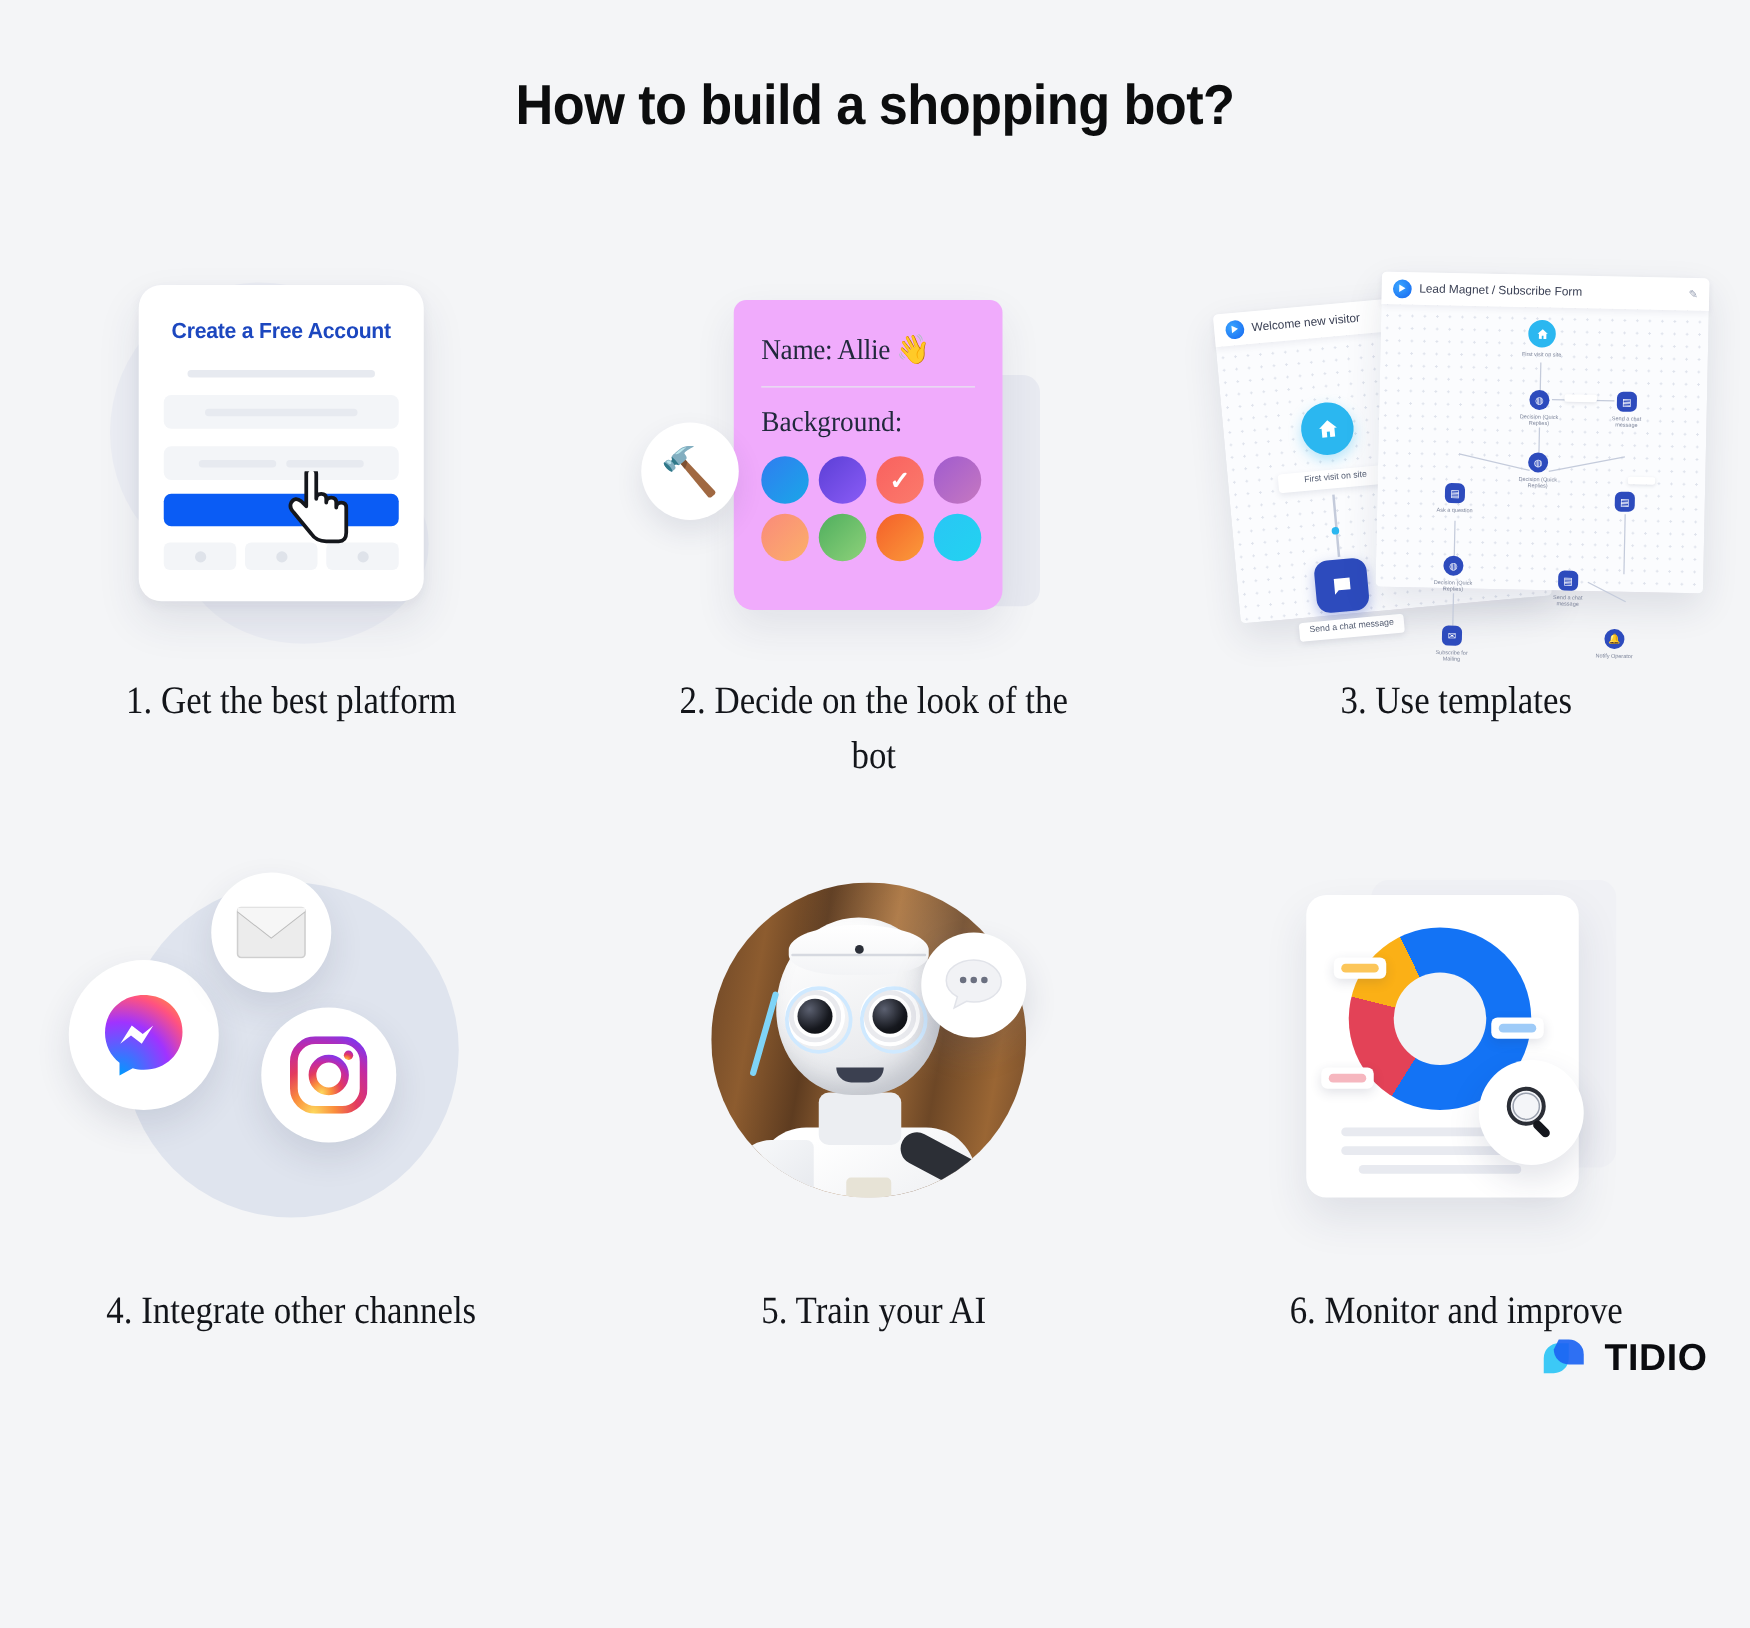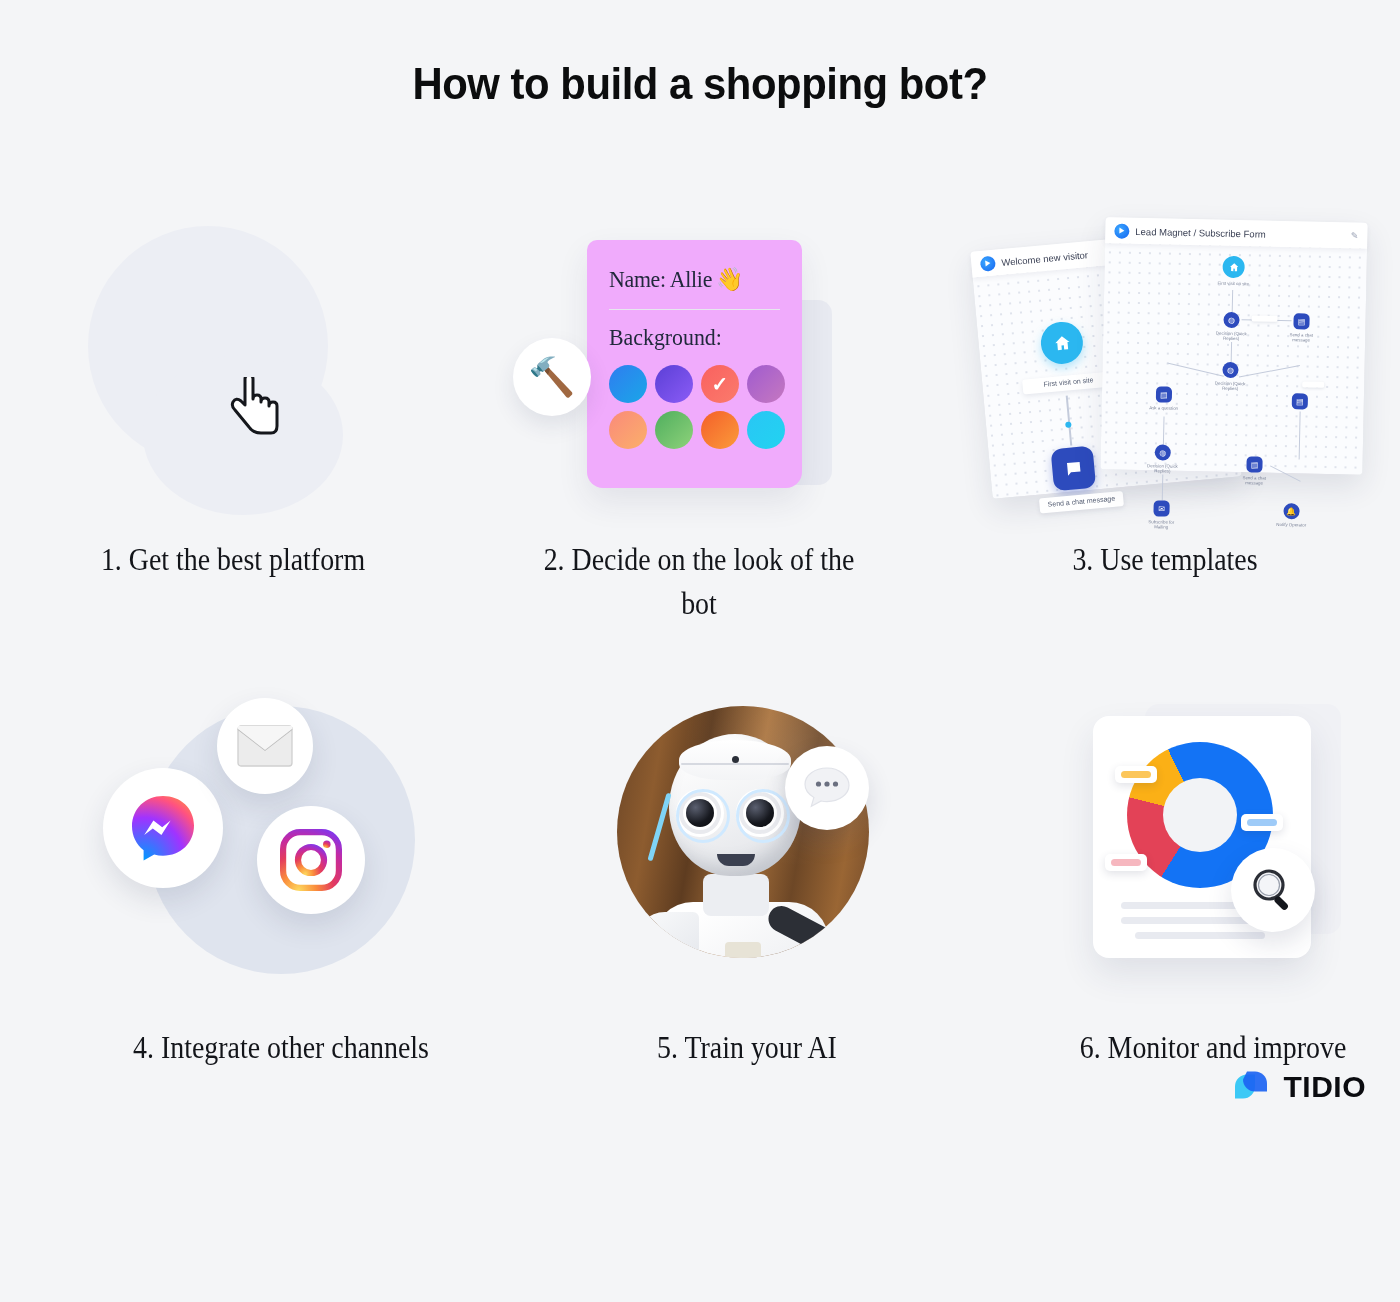--- a/index.html
+++ b/index.html
@@ -31,21 +31,21 @@
   .caption {
     margin-top: 18px;
     width: 360px;
     text-align: center;
     font-family: "Liberation Serif", serif;
     font-size: 31px;
     line-height: 1.42;
     color: #13151a;
     transform: scaleX(0.9);
   }
-  .row2 { margin-top: 62px; padding-left: 48px; }
+  .row2 { margin-top: 62px; }
   .row2 .art { height: 320px; }
 
   
   .blob {
     position: absolute; border-radius: 50%;
     background: #eceef4;
   }
   .c1-blob { width: 240px; height: 240px; left: 55px; top: 36px; }
   .c1-blob2 { width: 200px; height: 160px; left: 110px; top: 165px; background:#eceef4; }
   .c1-card {
@@ -222,20 +222,43 @@
   <h1 class="title">How to build a shopping bot?</h1>
 
   <div class="grid">
 
     <div class="row">
 
       <div class="cell">
         <div class="art">
           <div class="blob c1-blob"></div>
           <div class="blob c1-blob2"></div>
+          <div class="c1-card">
+            <div class="c1-title">Create a Free Account</div>
+            <div class="sk-line c1-sub"></div>
+            <div class="c1-field">
+                <span class="sk-line w1"></span>
+              </div>
+            <div class="c1-field">
+                <span class="sk-line w2"></span>
+                <span class="sk-line w3"></span>
+              </div>
+            <div class="c1-btn"></div>
+            <div class="c1-socials">
+              <div class="c1-soc">
+                  <i></i>
+                </div>
+              <div class="c1-soc">
+                  <i></i>
+                </div>
+              <div class="c1-soc">
+                  <i></i>
+                </div>
+            </div>
+          </div>
           <svg class="cursor" viewBox="0 0 52 62">
             <g transform="translate(2,2)">
               <path d="M14 0 L14 26 L10 22 Q5 18 2 23 Q0 27 4 31 L18 48 Q22 54 30 54 L40 54 Q46 54 46 47 L46 27 Q46 23 42 23 Q38 23 38 27 L38 23 Q38 19 34 19 Q30 19 30 23 L30 20 Q30 16 26 16 Q22 16 22 20 L22 0 Q22 -4 18 -4 Q14 -4 14 0 Z" fill="#ffffff" stroke="#15171c" stroke-width="3" stroke-linejoin="round"></path>
             </g>
           </svg>
         </div>
         <div class="caption">1. Get the best platform</div>
       </div>
 
       <div class="cell">

